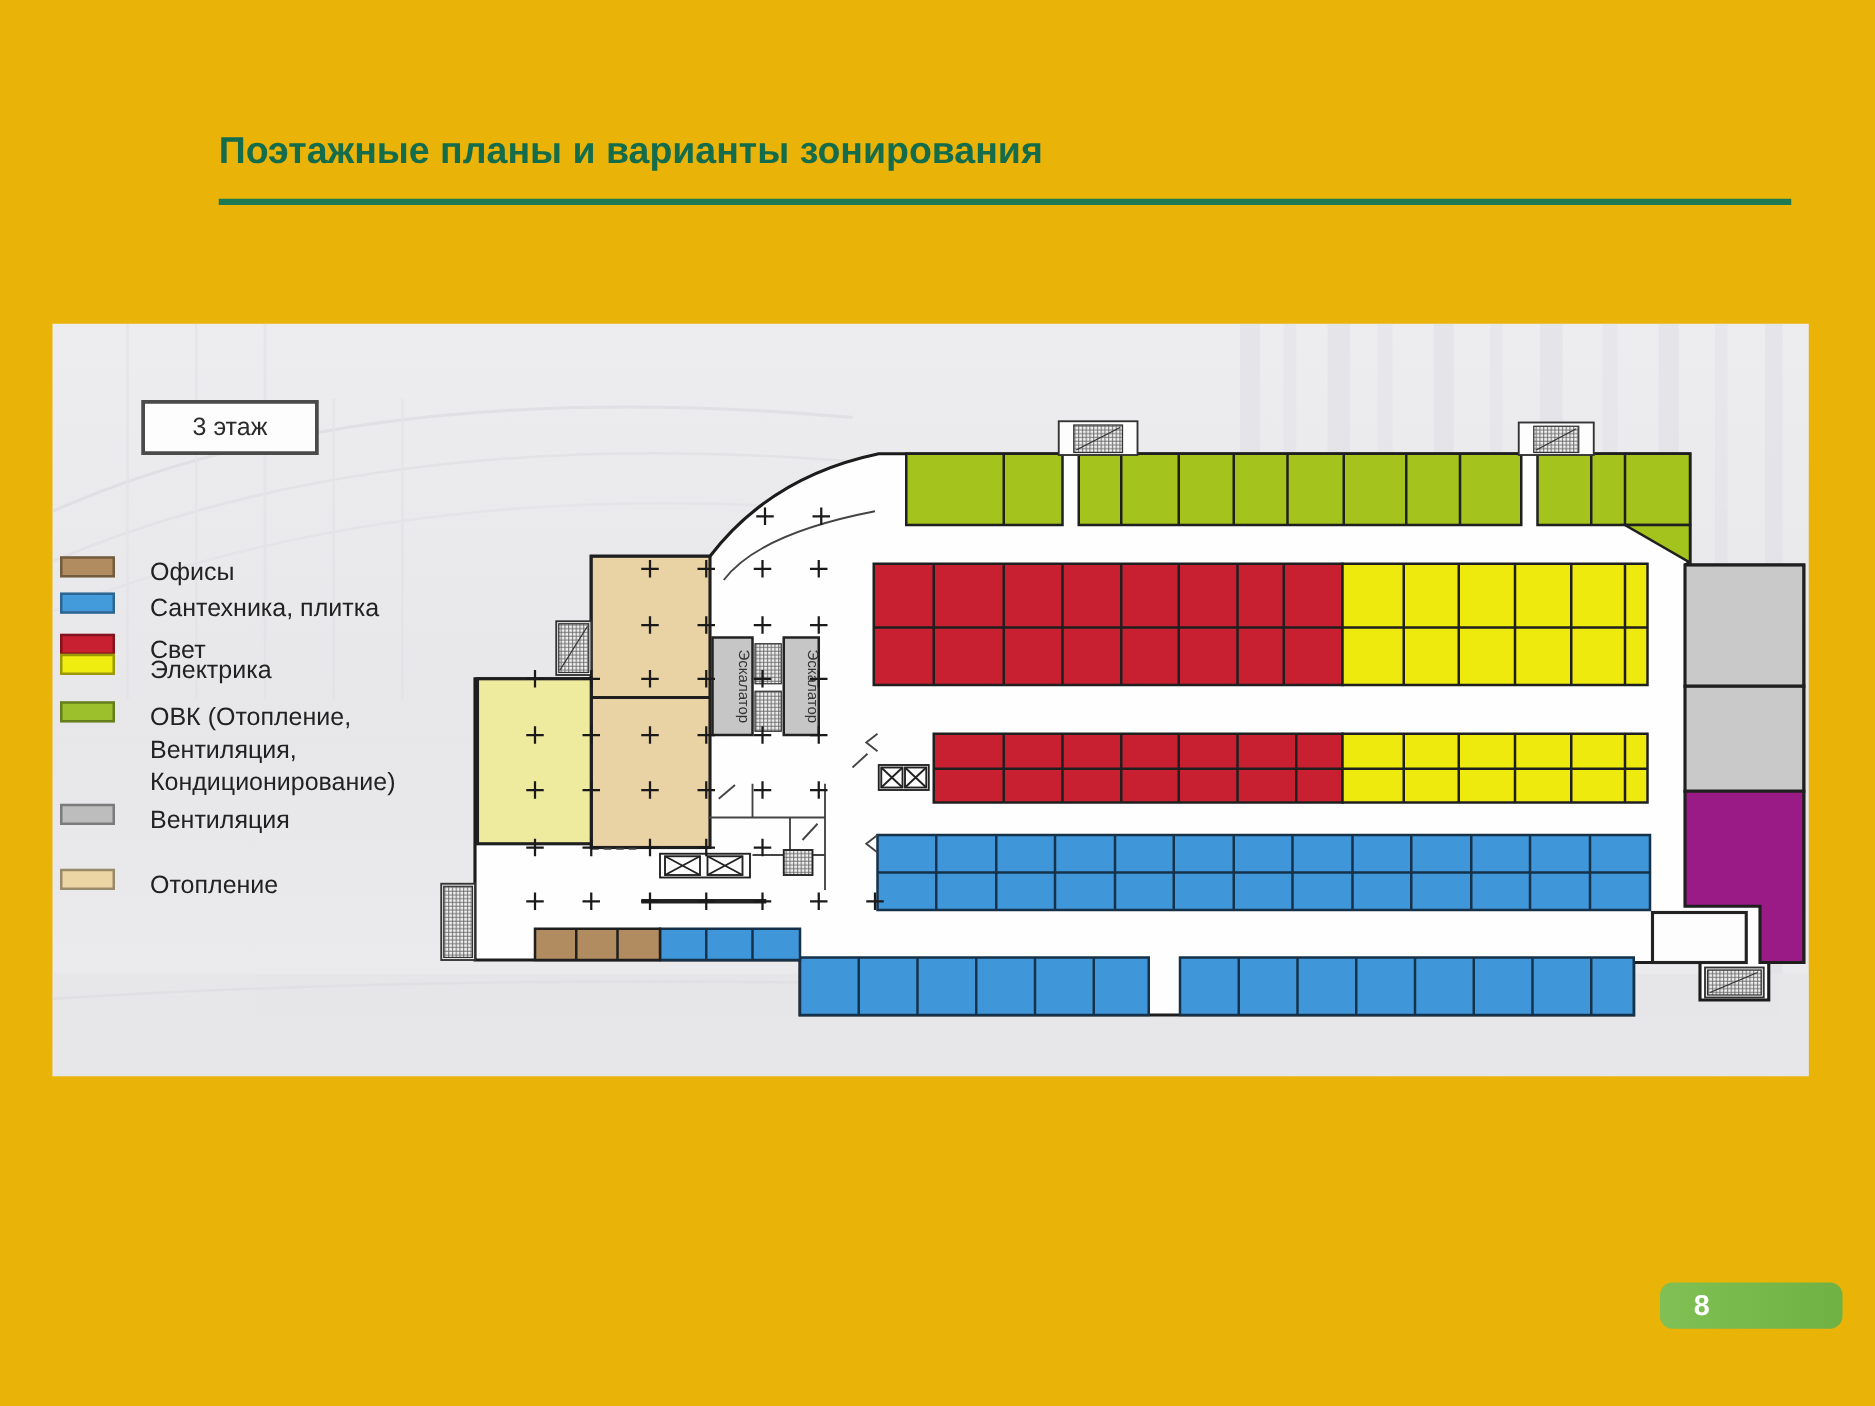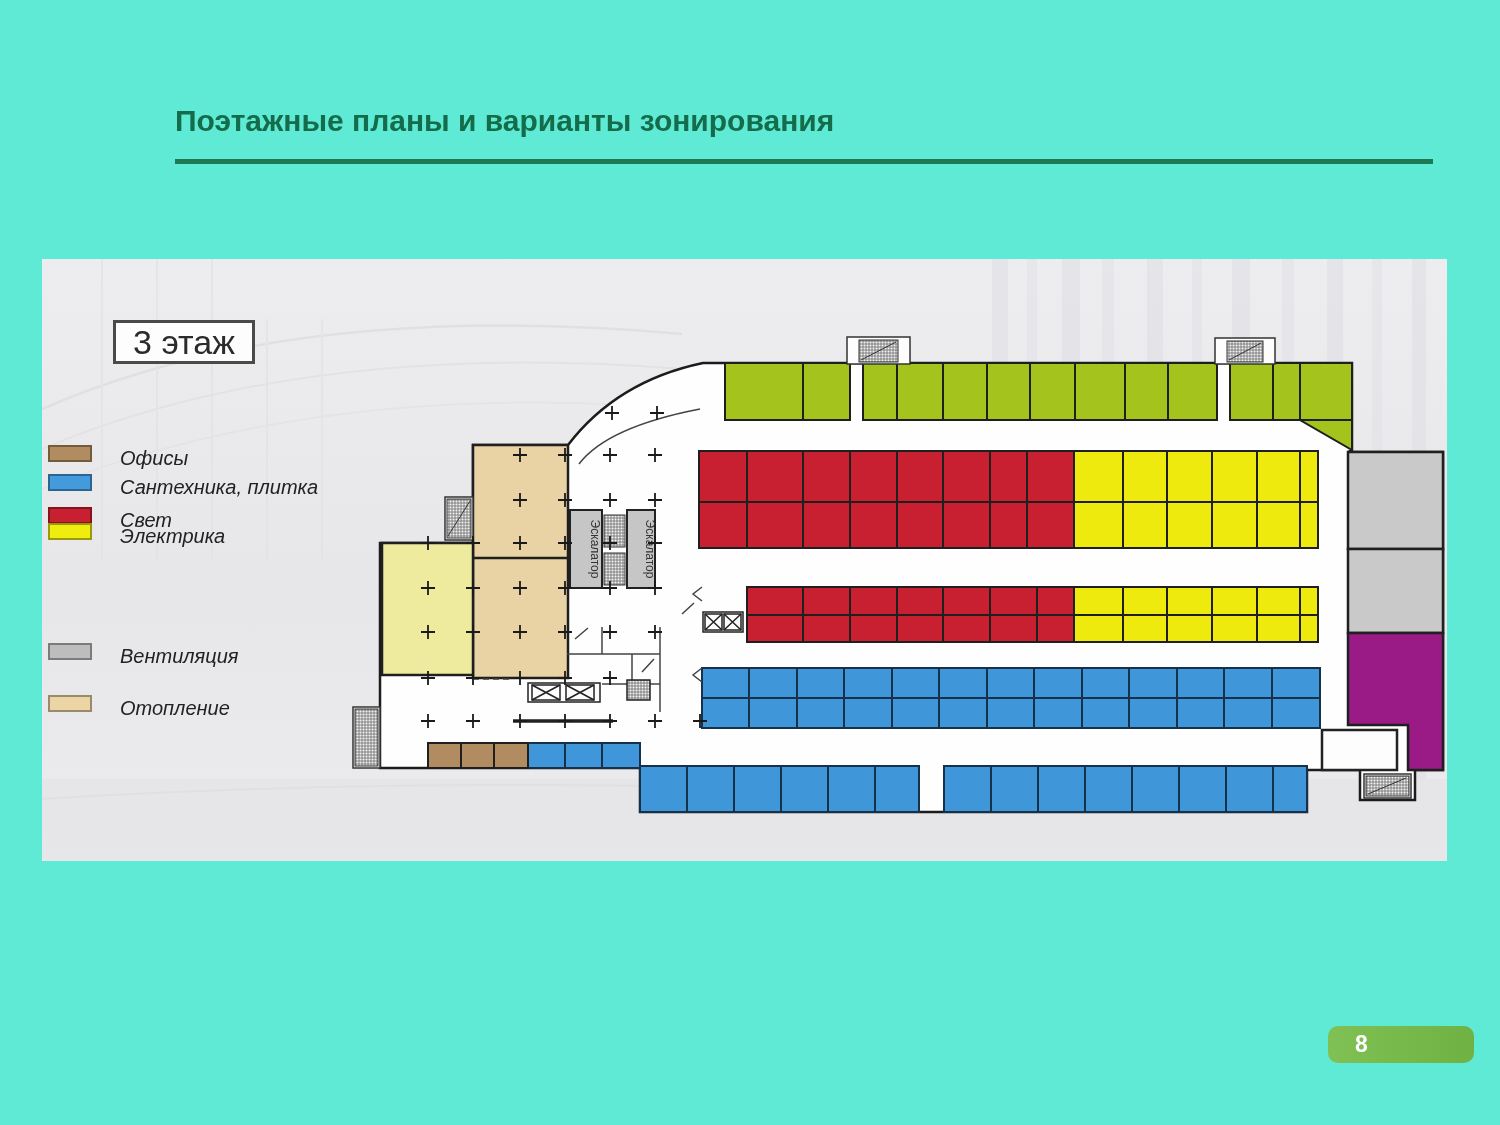--- a/index.html
+++ b/index.html
@@ -1,26 +1,26 @@
 <!DOCTYPE html>
 <html><head>
 <meta charset="utf-8">
 <style>
   html,body{margin:0;padding:0;background:#ffffff;}
-  .slide{position:relative;width:1500px;height:1125px;background:#5eead4;overflow:hidden;
+  .slide{position:relative;width:1500px;height:1125px;background:#eab308;overflow:hidden;
          font-family:"Liberation Sans",sans-serif;}
   .title{position:absolute;left:175px;top:104px;margin:0;font-size:30px;font-weight:bold;
          color:#156c4b;letter-spacing:0px;}
   .title-rule{position:absolute;left:175px;top:159px;width:1258px;height:5px;background:#1e7a52;}
   .photo{position:absolute;left:42px;top:259px;width:1405px;height:602px;
          background:linear-gradient(180deg,#ededf0 0%,#e7e7ea 55%,#ececee 100%);}
   .photo svg{position:absolute;left:0;top:0;}
   .floor-box{position:absolute;left:71px;top:61px;width:136px;height:38px;background:#fdfdfd;
-         border:3px solid #4a4a4a;text-align:center;line-height:38px;font-size:34px;color:#2b2b2b;}
-  .legend{position:absolute;left:0;top:0;width:330px;height:602px;font-style:italic;}
+         border:3px solid #4a4a4a;text-align:center;line-height:38px;font-size:20px;color:#2b2b2b;}
+  .legend{position:absolute;left:0;top:0;width:330px;height:602px;}
   .lg-item{position:absolute;left:6px;display:flex;align-items:flex-start;}
   .sw{display:inline-block;width:44px;height:17px;border:2px solid rgba(0,0,0,.35);
       box-sizing:border-box;flex:0 0 44px;}
   .sw-hatch{background-image:repeating-linear-gradient(0deg,rgba(90,90,90,.45) 0 1px,transparent 1px 4px);}
   .lb{margin-left:28px;font-size:20px;line-height:26px;color:#222;white-space:pre-line;}
   .badge{position:absolute;left:1328px;top:1026px;width:146px;height:37px;border-radius:10px;
          background:linear-gradient(90deg,#80c054,#6fb243);color:#fff;font-size:23px;font-weight:bold;
          line-height:37px;padding-left:27px;box-sizing:border-box;}
   text{font-family:"Liberation Sans",sans-serif;}
 </style>
@@ -283,20 +283,26 @@
         <span class="lb">Сантехника, плитка</span>
       </div>
       <div class="lg-item" style="top:248px">
         <span class="sw" style="background: rgb(201, 32, 49);"></span>
         <span class="lb">Свет</span>
       </div>
       <div class="lg-item" style="top:264px">
         <span class="sw" style="background: rgb(239, 236, 16);"></span>
         <span class="lb">Электрика</span>
       </div>
+      <div class="lg-item" style="top:302px">
+        <span class="sw" style="background: rgb(156, 192, 44);"></span>
+        <span class="lb">ОВК (Отопление,
+Вентиляция,
+Кондиционирование)</span>
+      </div>
       <div class="lg-item" style="top:384px">
         <span class="sw sw-hatch" style="background: rgb(189, 189, 189);"></span>
         <span class="lb">Вентиляция</span>
       </div>
       <div class="lg-item" style="top:436px">
         <span class="sw" style="background: rgb(236, 213, 165);"></span>
         <span class="lb">Отопление</span>
       </div>
     </div>
   </div>

